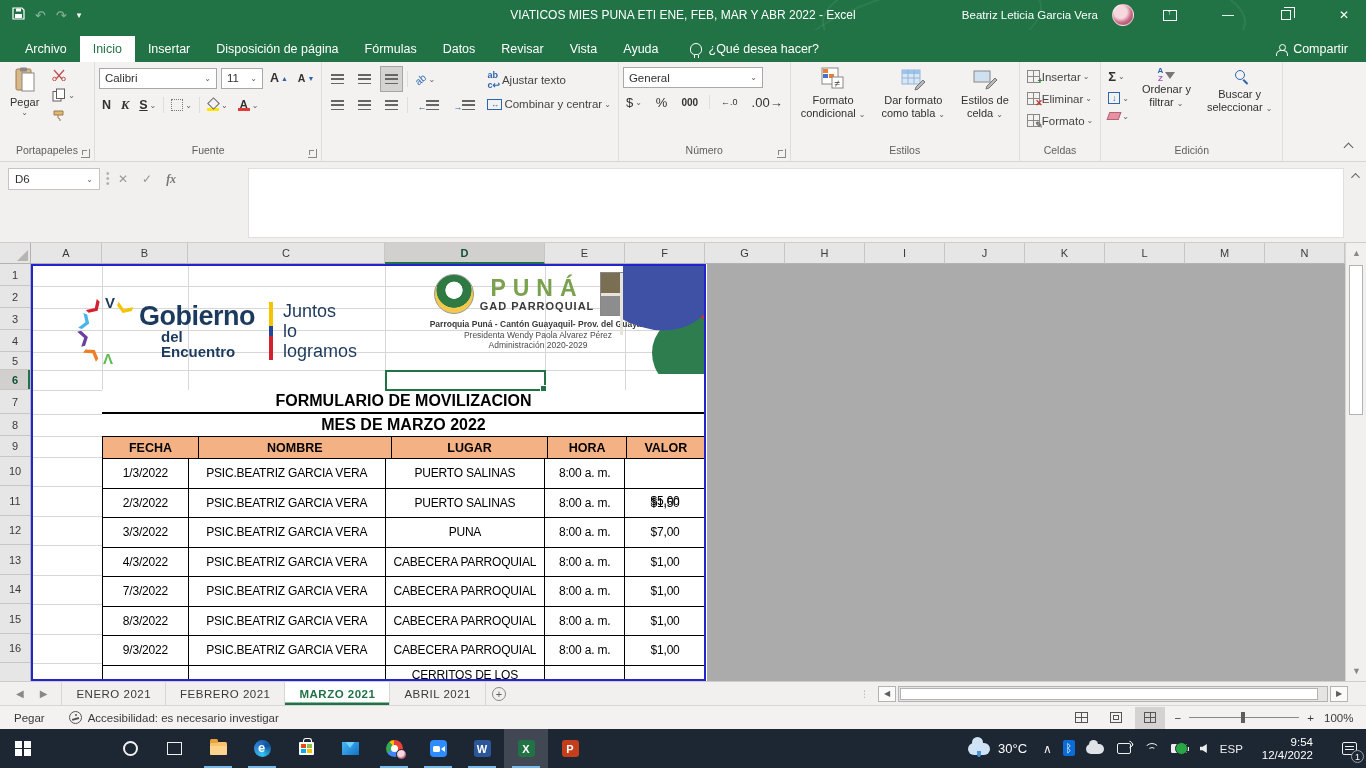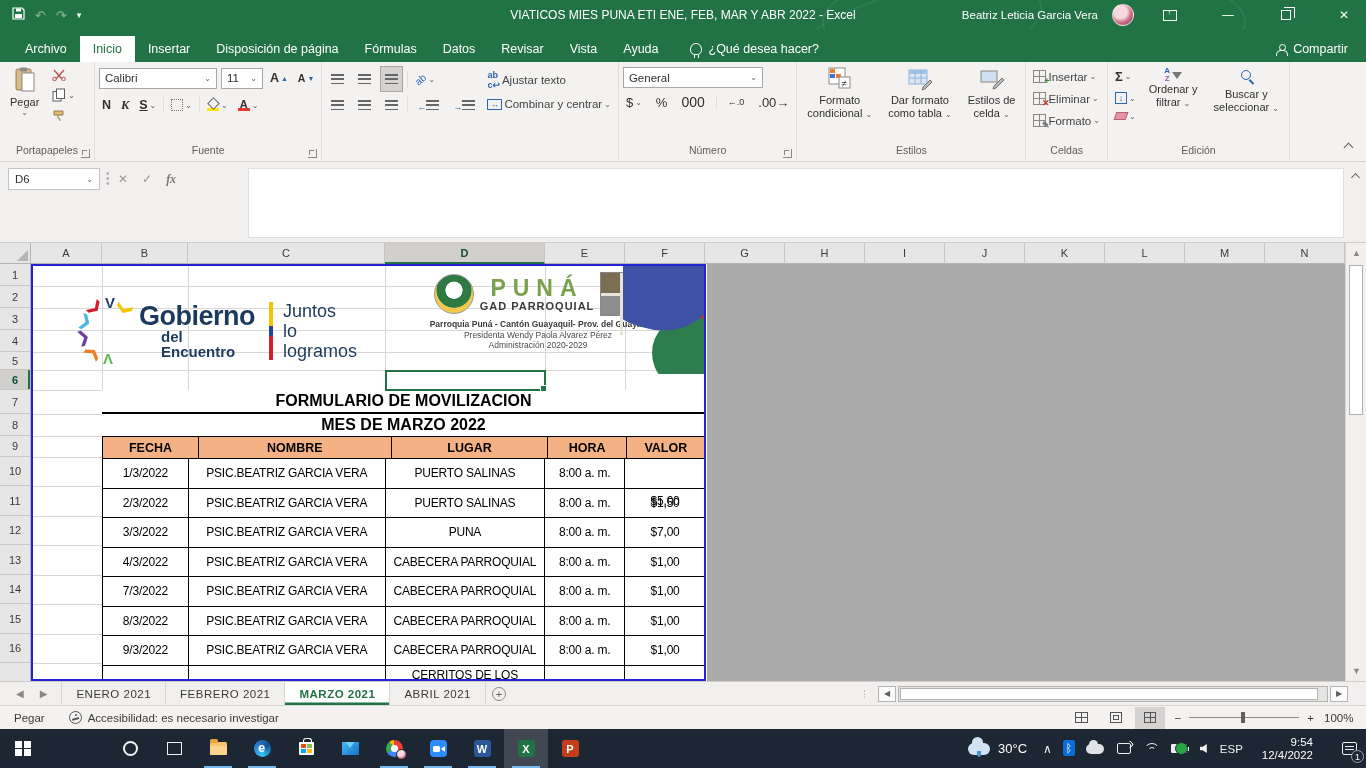--- a/index.html
+++ b/index.html
@@ -426,21 +426,21 @@
             </span>
           <div class="rrow" style="height:18px;gap:8px;">
             <span class="sbtn">
                 <span style="font-size:13px;color:#323130;">$</span>
                 <span class="caret"></span>
               </span>
             <span class="sbtn">
                 <span style="font-size:13px;color:#323130;">%</span>
               </span>
             <span class="sbtn">
-                <span style="font-size:14px;font-weight:normal;color:#323130;">000</span>
+                <span style="font-size:10px;font-weight:bold;color:#323130;">000</span>
               </span>
             <span style="width:1px;height:14px;background:#e0dedc;"></span>
             <span class="sbtn">
                 <span style="font-size:9px;color:#323130;">←.0</span>
               </span>
             <span class="sbtn">
                 <span style="font-size:13px;color:#323130;">.00→</span>
               </span>
           </div>
         </div>

